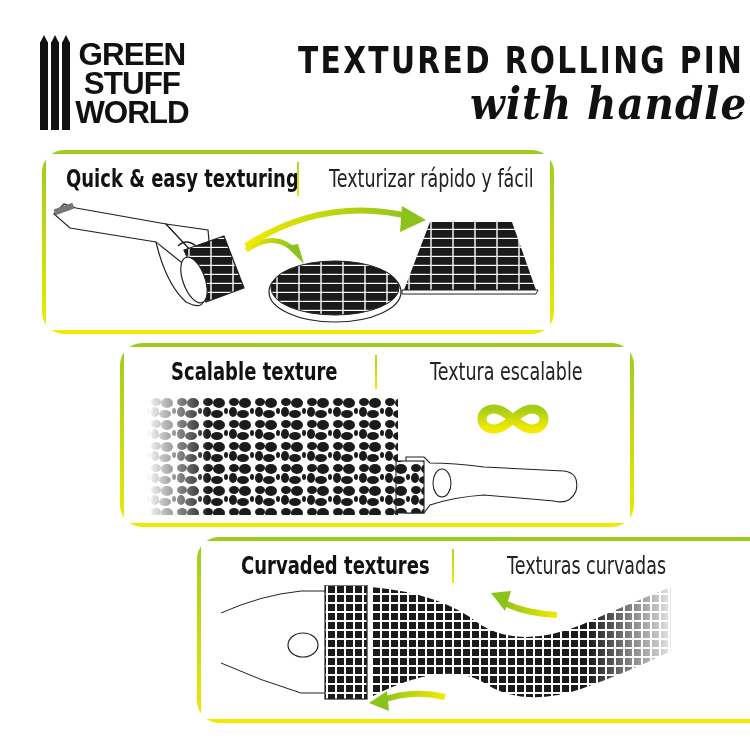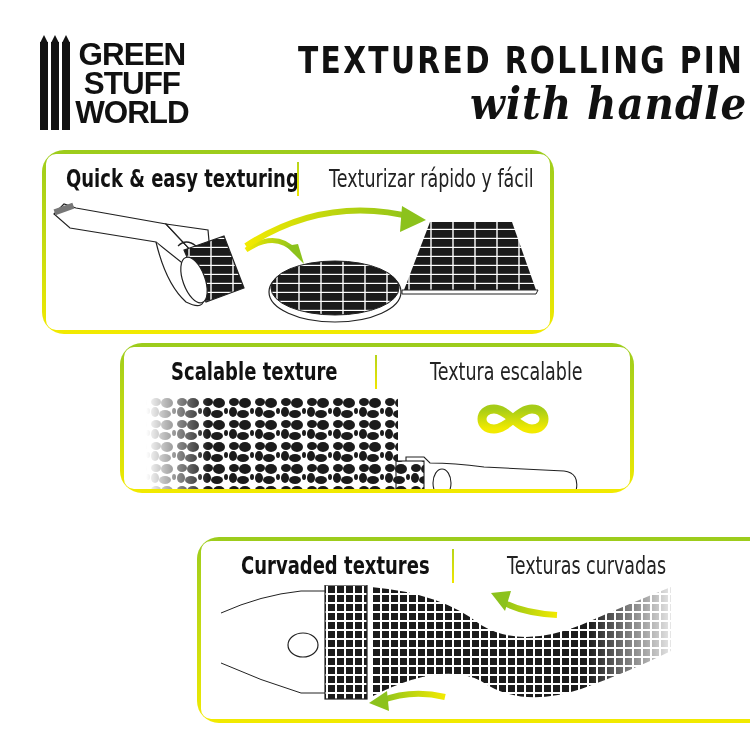--- a/index.html
+++ b/index.html
@@ -12,23 +12,23 @@
   .pencil { width: 8px; height: 88px; background: #111; position: relative; }
   .pencil::before { content: ""; position: absolute; top: -7px; left: 0; border-left: 4px solid transparent; border-right: 4px solid transparent; border-bottom: 8px solid #111; }
   .logo-words { display: flex; flex-direction: column; line-height: 28px; font-family: "Liberation Sans", sans-serif; font-weight: 900; font-size: 32px; letter-spacing: -1px; transform: scaleX(0.98); }
   .logo-words span { display: block; height: 29px; font-weight: bold; }
 
   .title-main { position: absolute; left: 298px; top: 38px; font-family: "DejaVu Sans", sans-serif; font-weight: bold; font-size: 38px; letter-spacing: 3px; transform: scaleX(0.78); transform-origin: left top; white-space: nowrap; color: #111; }
   .title-sub { position: absolute; left: 470px; top: 78px; font-family: "DejaVu Serif", serif; font-style: italic; font-weight: bold; font-size: 44px; letter-spacing: 1px; white-space: nowrap; color: #111; transform: scaleX(0.92); transform-origin: left top; }
 
   
   .panel { position: absolute; border-radius: 22px; padding: 4px; background: linear-gradient(180deg, #9ccc1c 0%, #c9dc10 55%, #f2ea00 100%); }
-  .panel-inner { width: 100%; height: 100%; background: #fff; border-radius: 10px; position: relative; overflow: hidden; }
+  .panel-inner { width: 100%; height: 100%; background: #fff; border-radius: 3px; position: relative; overflow: hidden; }
   .panel-1 { left: 42px; top: 150px; width: 512px; height: 184px; }
-  .panel-2 { left: 120px; top: 343px; width: 514px; height: 150px; }
+  .panel-2 { left: 120px; top: 343px; width: 514px; height: 184px; }
   .panel-3 { left: 197px; top: 537px; width: 584px; height: 186px; }
 
   .heading-en { position: absolute; font-family: "DejaVu Sans", sans-serif; font-weight: bold; font-size: 25px; transform: scaleX(0.72); transform-origin: left top; white-space: nowrap; color: #111; }
   .heading-es { position: absolute; font-family: "DejaVu Sans", sans-serif; font-weight: normal; font-size: 25px; transform: scaleX(0.7); transform-origin: left top; white-space: nowrap; color: #222; }
   .divider { position: absolute; width: 2px; height: 34px; background: linear-gradient(180deg, #b7d41a, #efe600); }
 
   .art { position: absolute; }
   .art svg { display: block; }
 </style>
 </head>

